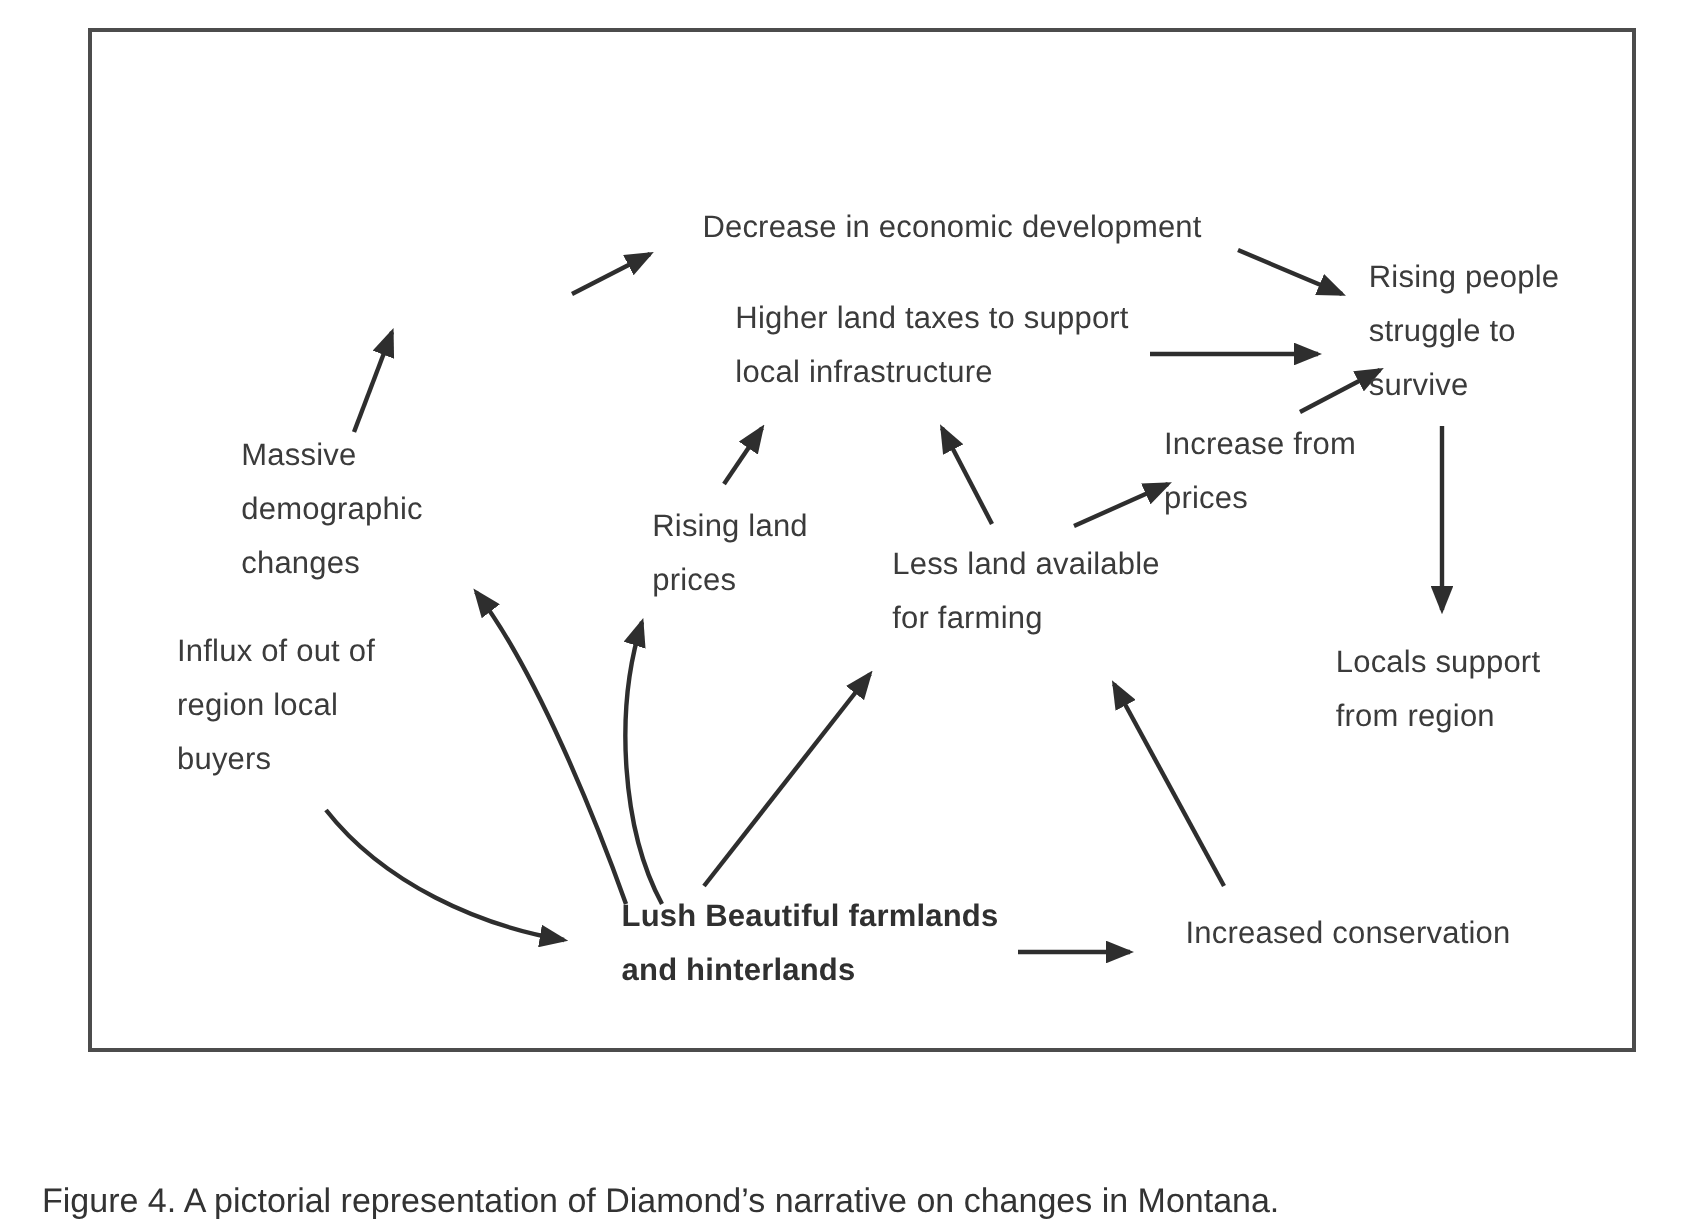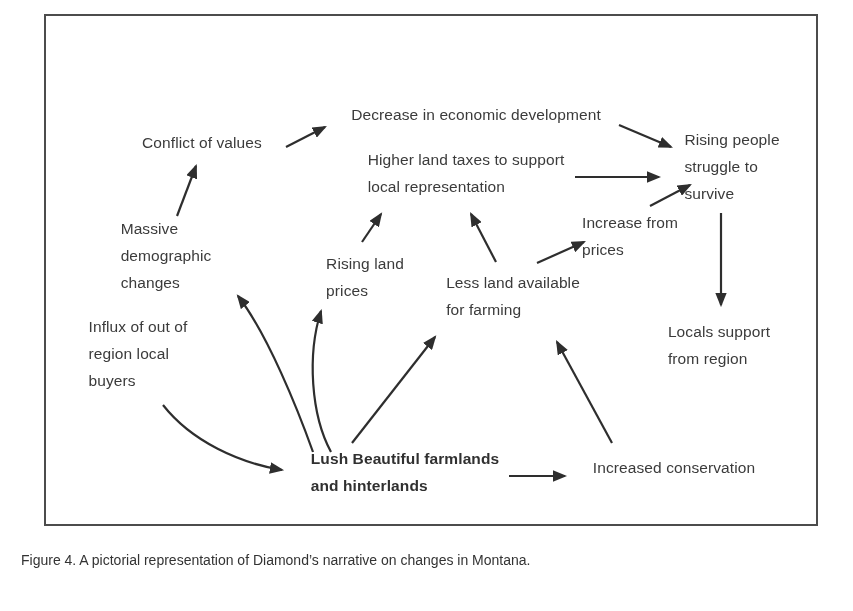--- a/index.html
+++ b/index.html
@@ -12,21 +12,21 @@
     border:2px solid #4c4c4c;background:#ffffff;box-sizing:border-box;
   }
   #arrow-layer{position:absolute;left:0;top:0;width:853px;height:611px;pointer-events:none;}
   .node{
     position:absolute;transform:translate(-50%,-50%);
     white-space:pre-line;text-align:left;
     font-size:15.5px;line-height:27px;color:#3b3b3b;letter-spacing:0.1px;
   }
   .node.bold{font-weight:bold;color:#303030;}
   #caption{
-    position:absolute;left:21px;top:552px;font-size:14px;color:#333333;
+    position:absolute;left:21px;top:591px;font-size:17px;color:#333333;
     white-space:nowrap;
   }
   path.edge{stroke:#2e2e2e;stroke-width:2.2;fill:none;}
 </style>
 </head>
 <body>
 
 <div id="stage">
 
   <div id="frame"></div>
@@ -47,24 +47,23 @@
     <path class="edge" d="M 362,242 L 381,214" marker-end="url(#ah)"></path>
     <path class="edge" d="M 177,216 L 196,166" marker-end="url(#ah)"></path>
     <path class="edge" d="M 313,452 C 298,410 268,335 238,296" marker-end="url(#ah)"></path>
     <path class="edge" d="M 331,452 C 311,415 307,355 321,311" marker-end="url(#ah)"></path>
     <path class="edge" d="M 352,443 L 435,337" marker-end="url(#ah)"></path>
     <path class="edge" d="M 509,476 L 565,476" marker-end="url(#ah)"></path>
     <path class="edge" d="M 163,405 C 192,442 240,463 282,470" marker-end="url(#ah)"></path>
     <path class="edge" d="M 612,443 L 557,342" marker-end="url(#ah)"></path>
   </svg>
 
-  <div class="node" style="left:202px;top:142px">Conflict of values</div>
   <div class="node" style="left:476px;top:114px">Decrease in economic development</div>
   <div class="node" style="left:466px;top:173px">Higher land taxes to support
-local representation</div>
+local infrastructure</div>
   <div class="node" style="left:732px;top:166px">Rising people
 struggle to
 survive</div>
   <div class="node" style="left:166px;top:255px">Massive
 demographic
 changes</div>
   <div class="node" style="left:138px;top:353px">Influx of out of
 region local
 buyers</div>
   <div class="node" style="left:365px;top:277px">Rising land

